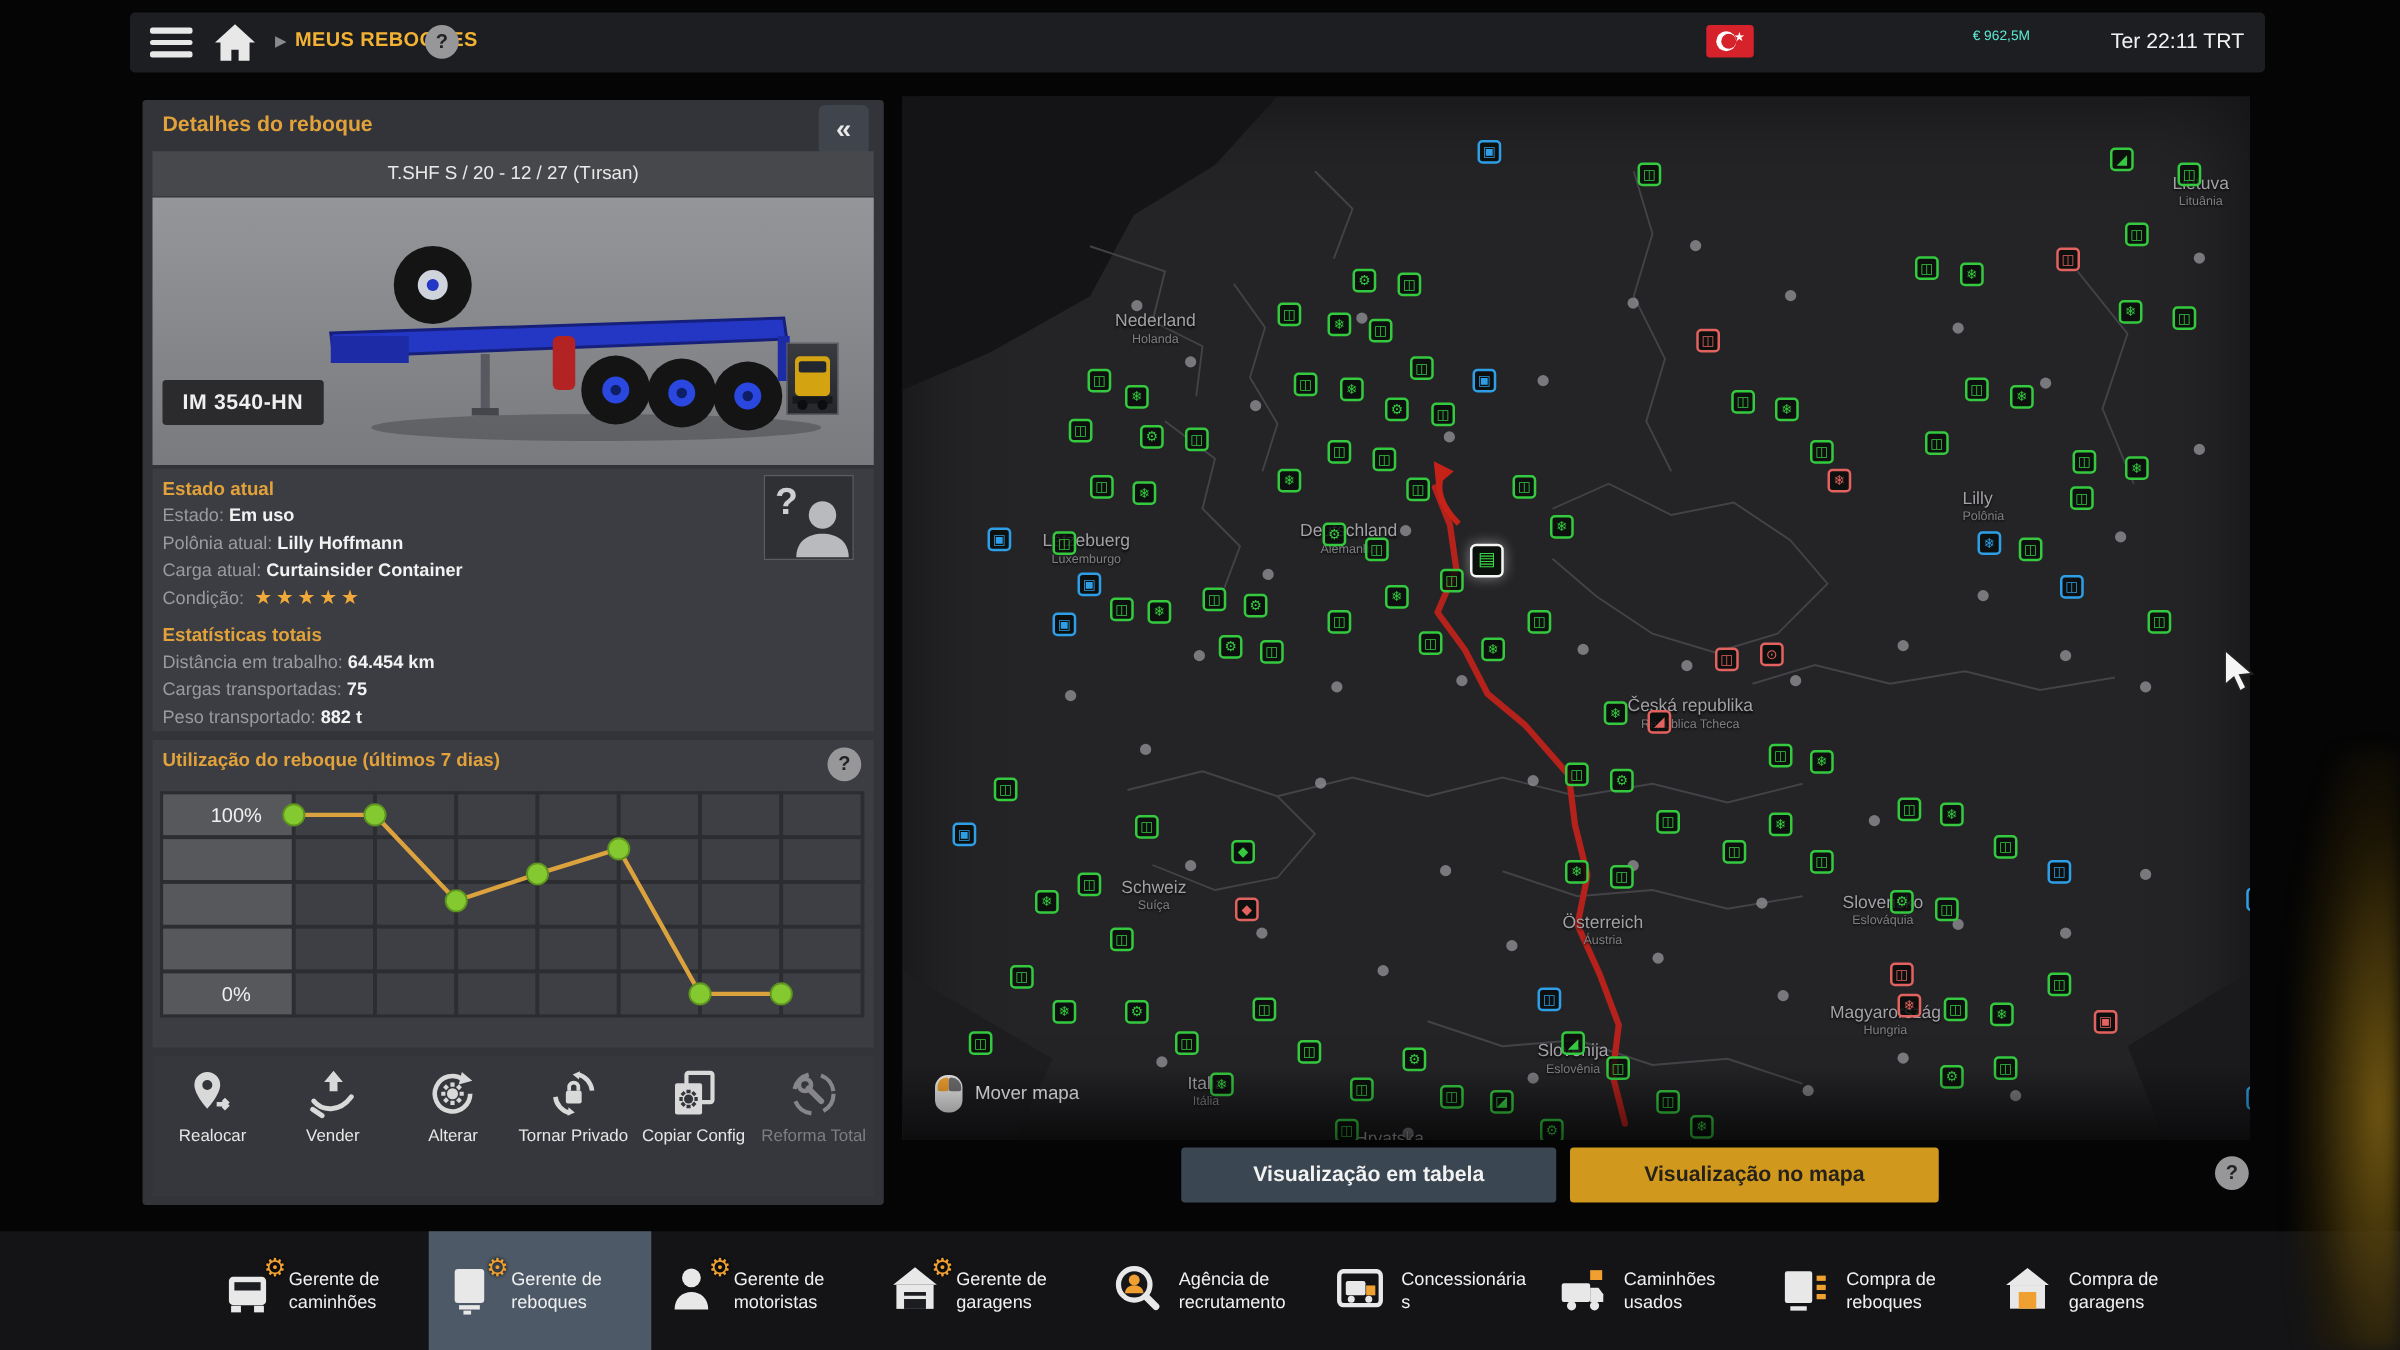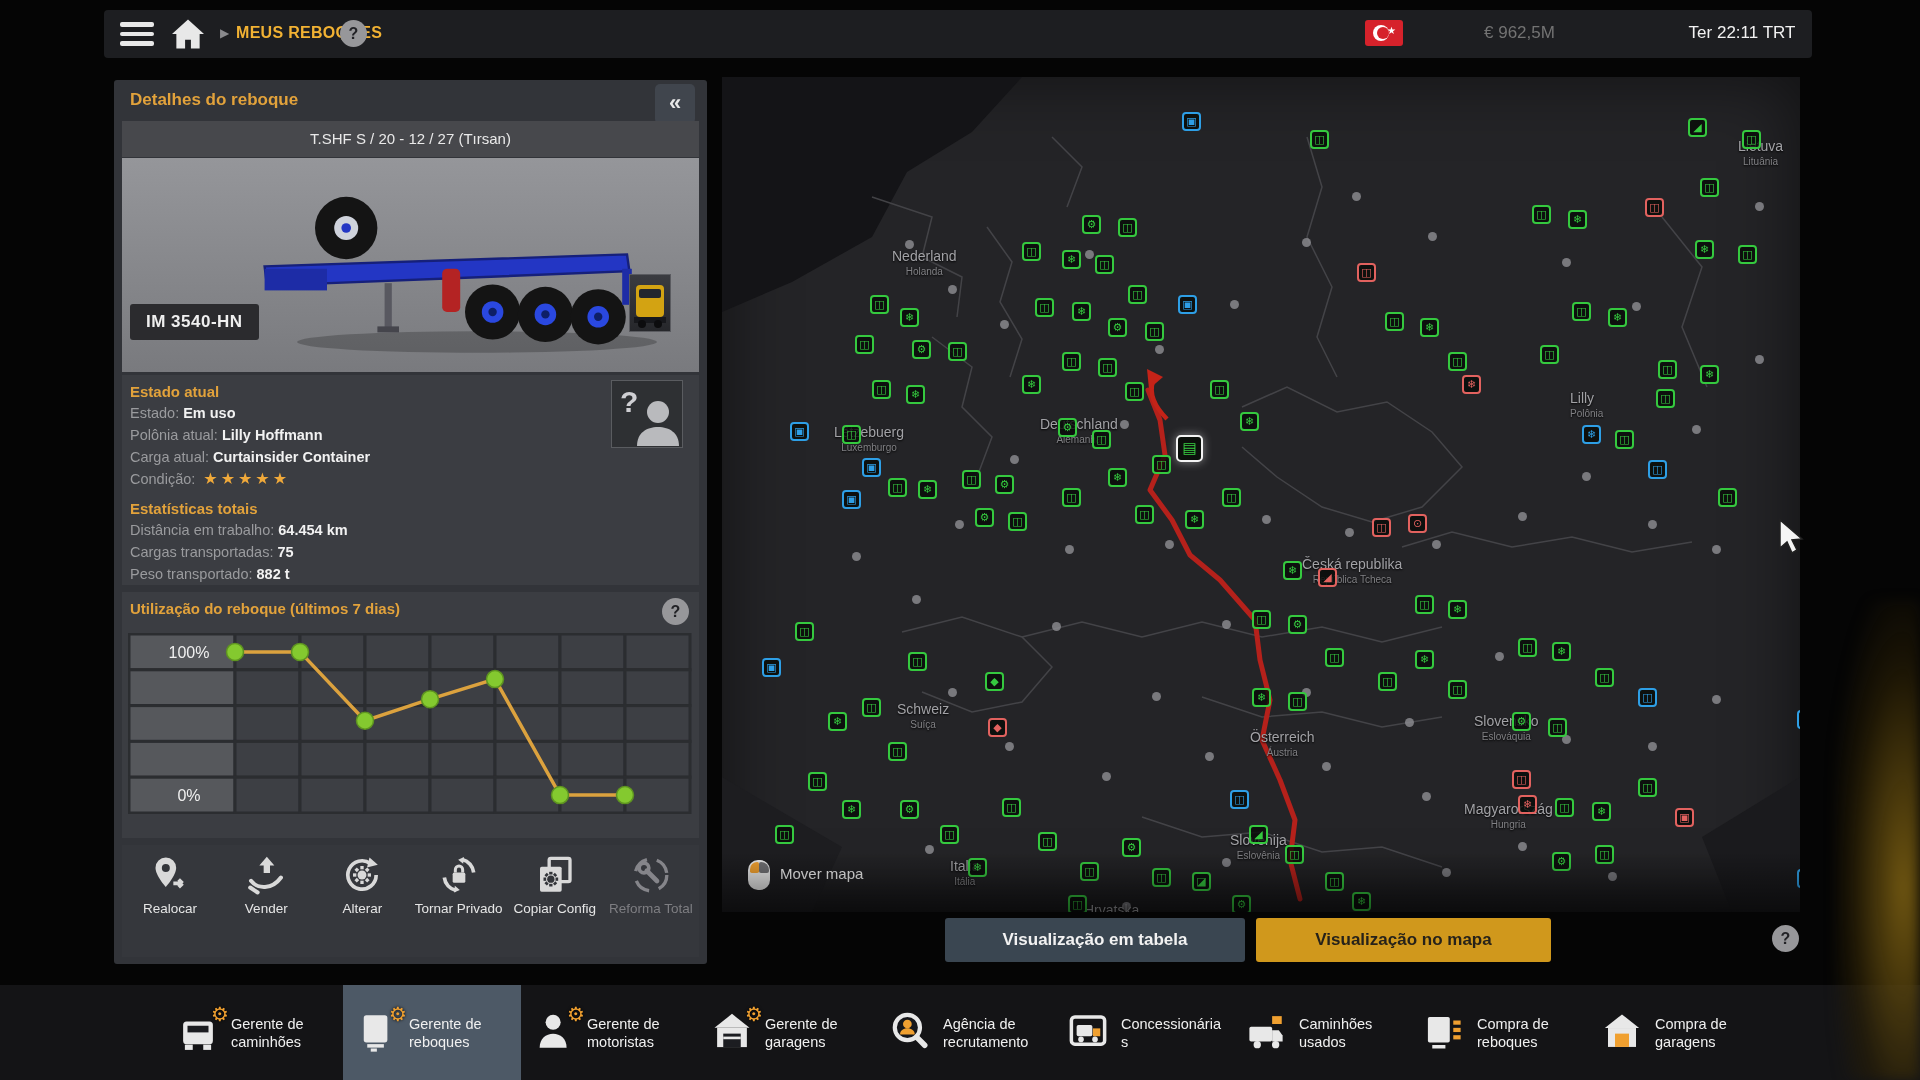--- a/index.html
+++ b/index.html
@@ -16,22 +16,22 @@
   #breadcrumb { position:absolute; left:132px; top:14px; color:#f2b233; font-weight:bold;
     font-size:16px; letter-spacing:.3px; }
   .help { width:27px; height:27px; border-radius:50%; background:#97979a; color:#222226;
     font-weight:bold; font-size:16px; text-align:center; line-height:27px; }
   #crumb-help { position:absolute; left:236px; top:10px; }
   #flag { position:absolute; left:1261px; top:10px; width:38px; height:26px; border-radius:3px;
     overflow:hidden; }
   #flag .cres { position:absolute; left:8px; top:5px; width:16px; height:16px; border-radius:50%; background:#fff; }
   #flag .cres2 { position:absolute; left:12px; top:7px; width:12px; height:12px; border-radius:50%; }
   #flag .star { position:absolute; left:22px; top:5px; color:#fff; font-size:10px; }
-  #money { position:absolute; left:1380px; top:13px; width:140px; text-align:left;
-    color:#737373; font-size:17px; }
+  #money { position:absolute; left:1380px; top:13px; width:140px; text-align:right;
+    color:#5eead4; font-size:11px; }
   #clock { position:absolute; left:1563px; top:13px; width:150px; text-align:center;
     color:#f2f2f2; font-size:17px; }
 
   
   #panel { position:absolute; left:114px; top:80px; width:593px; height:884px;
     background:#323439; border-radius:3px; }
   #panel-title { position:absolute; left:16px; top:10px; color:#e2a23b; font-size:17px; font-weight:bold; }
   #collapse-btn { position:absolute; left:541px; top:4px; width:40px; height:40px;
     background:#40454d; border-radius:5px; color:#e8e8e8; font-size:22px; font-weight:bold;
     text-align:center; line-height:38px; cursor:pointer; }

